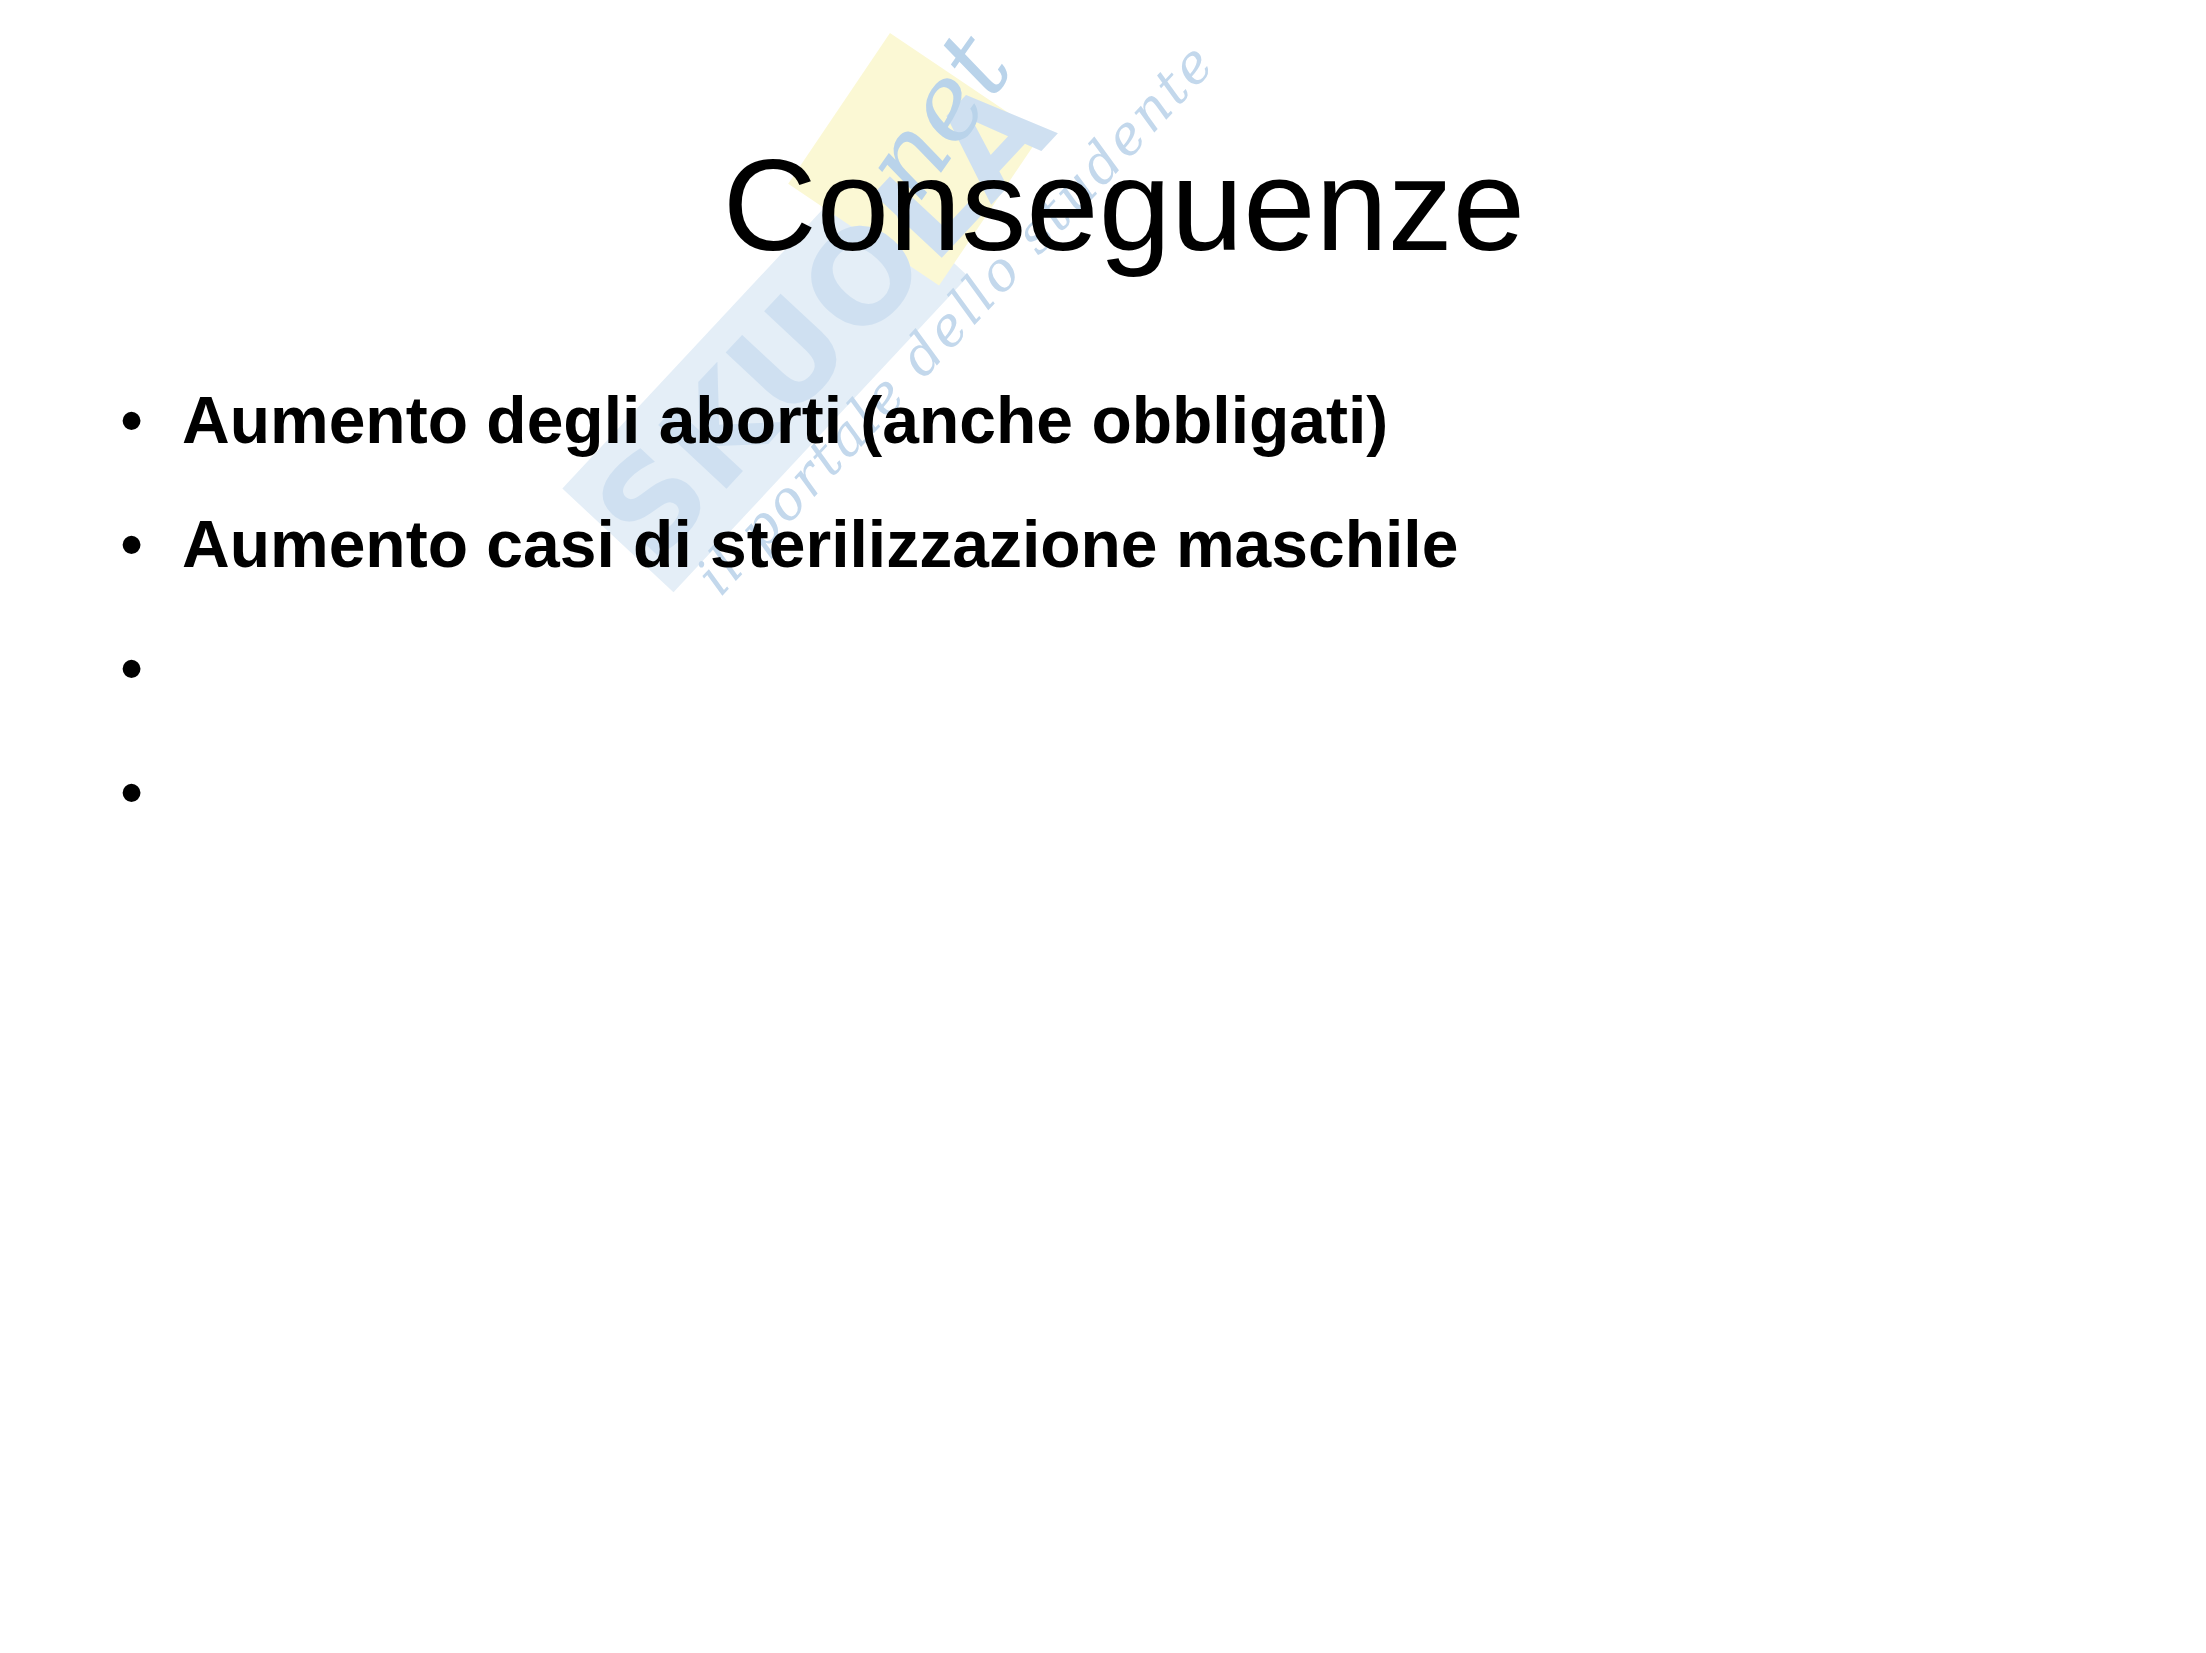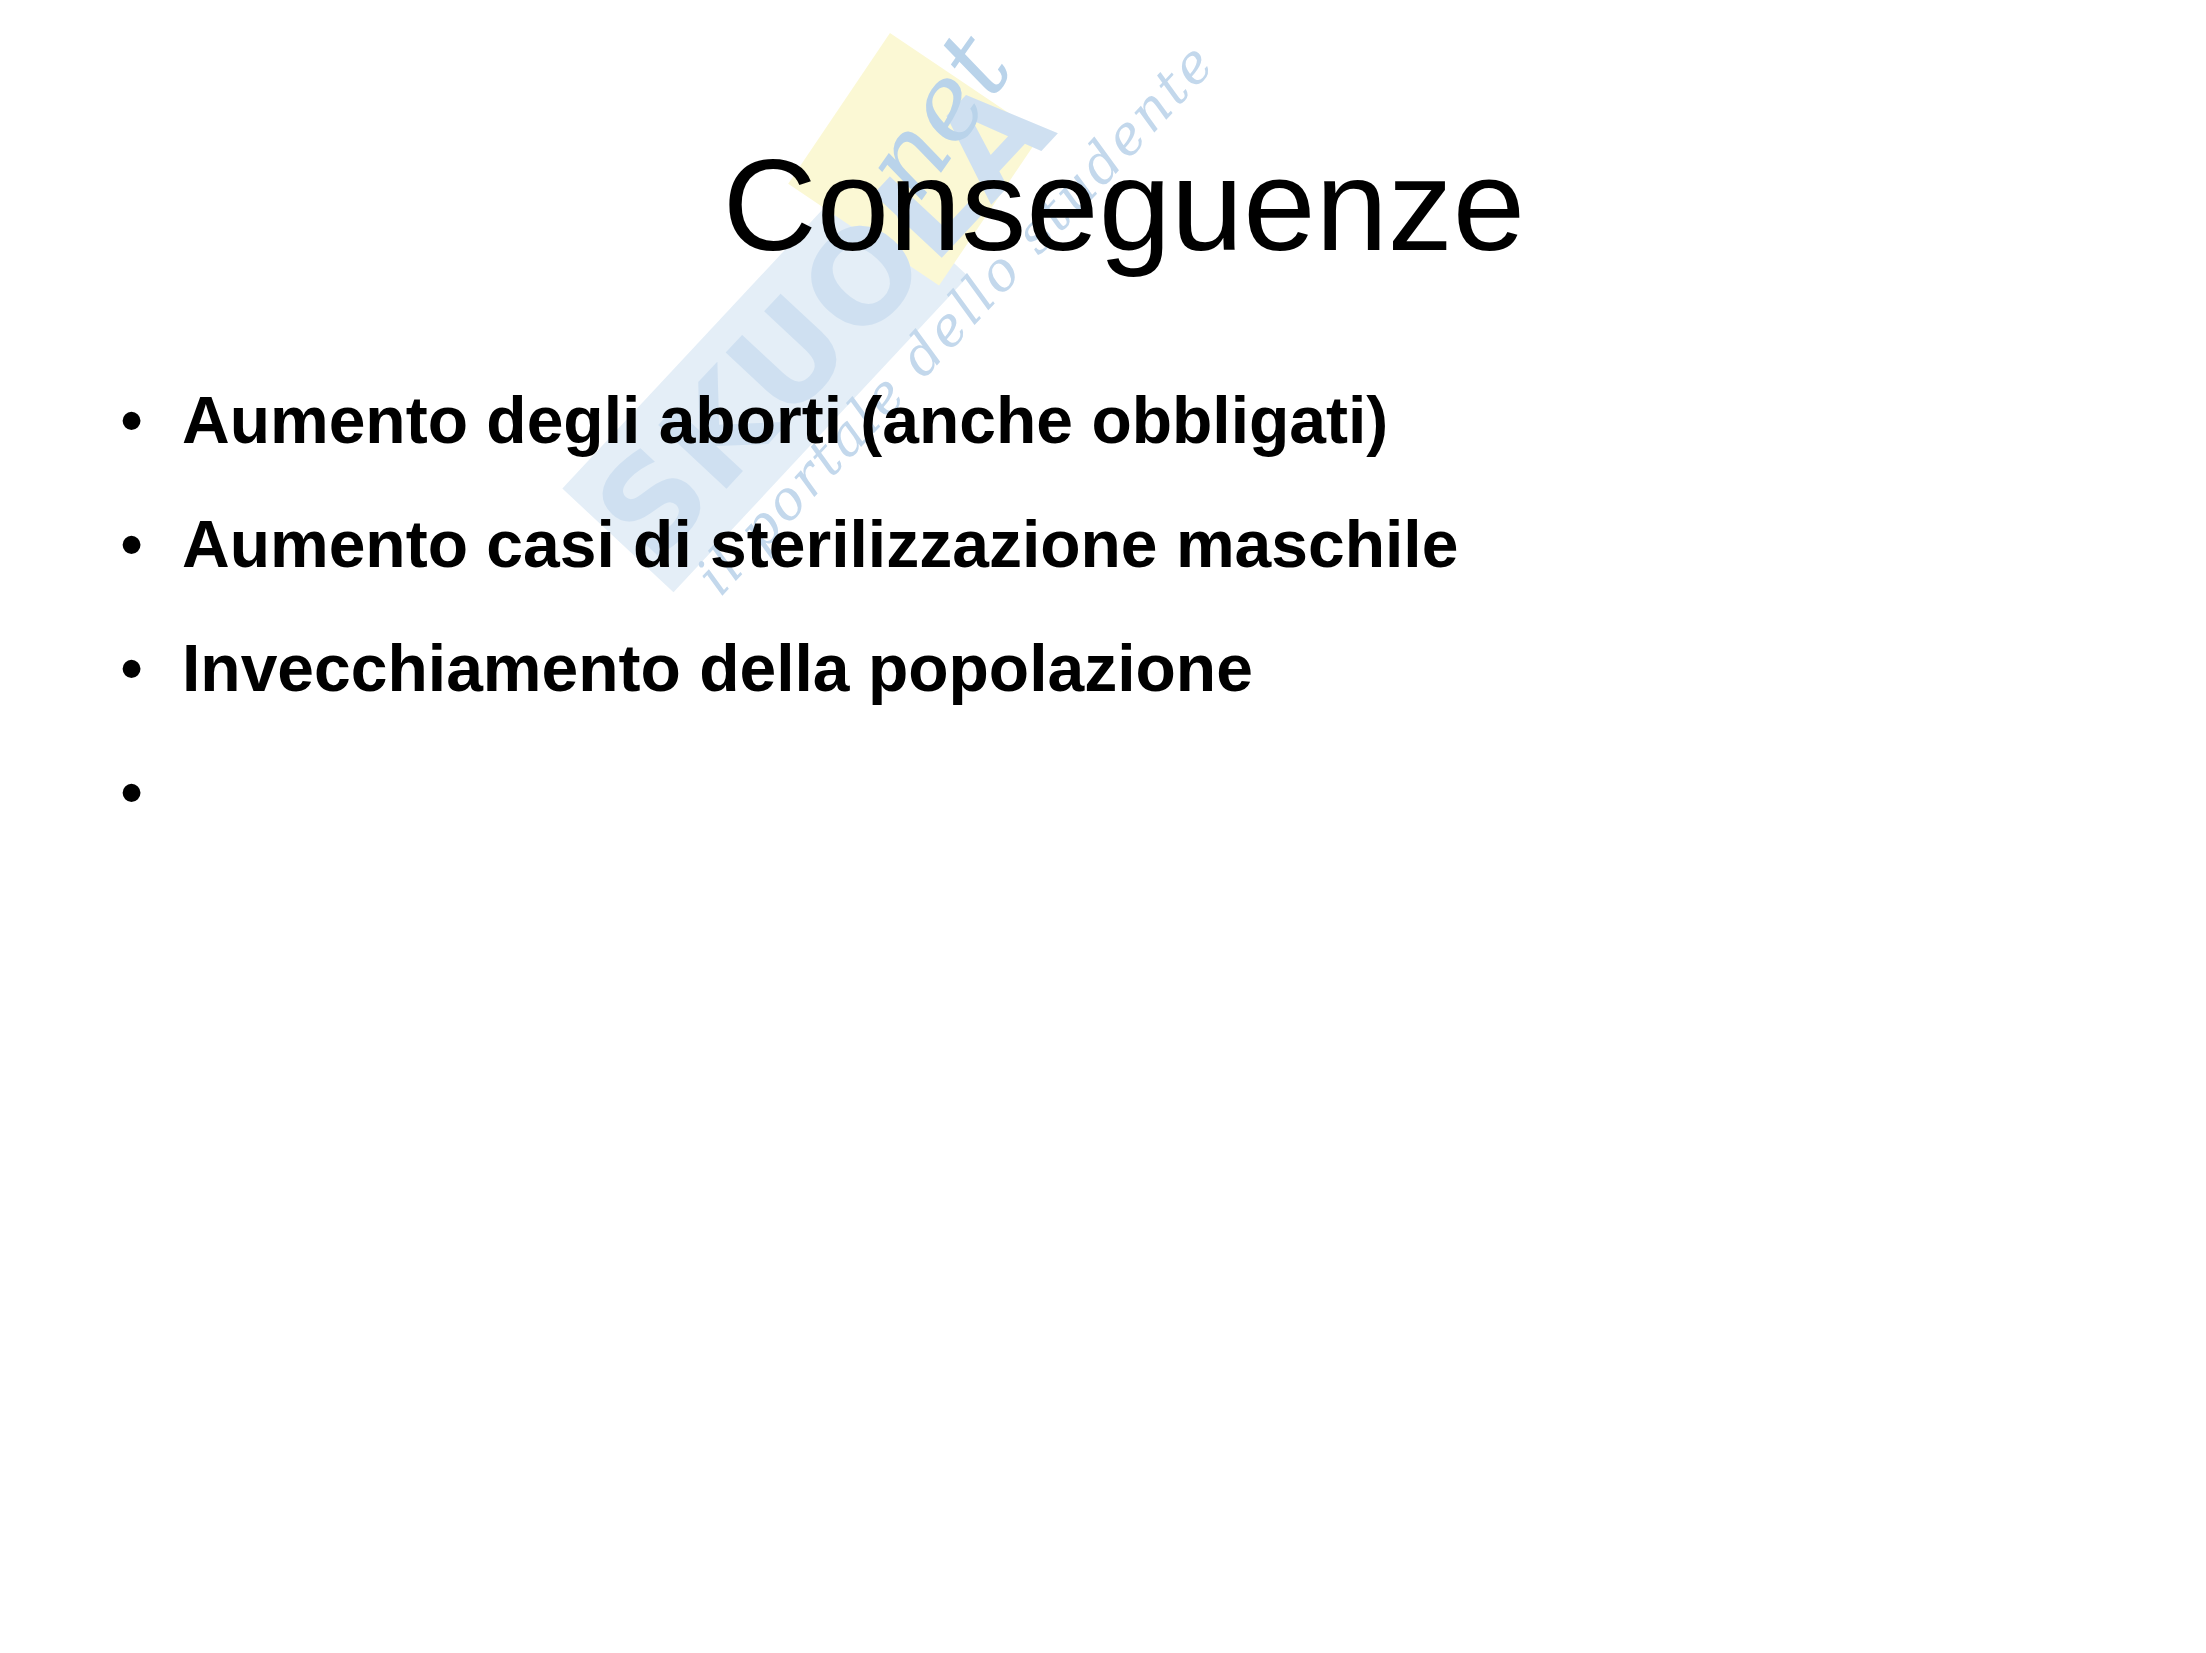--- a/index.html
+++ b/index.html
@@ -172,20 +172,19 @@
     <li class="bullet-row">
       <span class="bullet-marker">•</span>
       <span class="bullet-text">Aumento degli aborti (anche obbligati)</span>
     </li>
     <li class="bullet-row">
       <span class="bullet-marker">•</span>
       <span class="bullet-text">Aumento casi di sterilizzazione maschile</span>
     </li>
     <li class="bullet-row">
       <span class="bullet-marker">•</span>
-      <span class="bullet-text">Invecchiamento della popolazione</span>
     </li>
     <li class="bullet-row">
       <span class="bullet-marker">•</span>
     </li>
   </ul>
 
 </div>
 
 </body></html>

